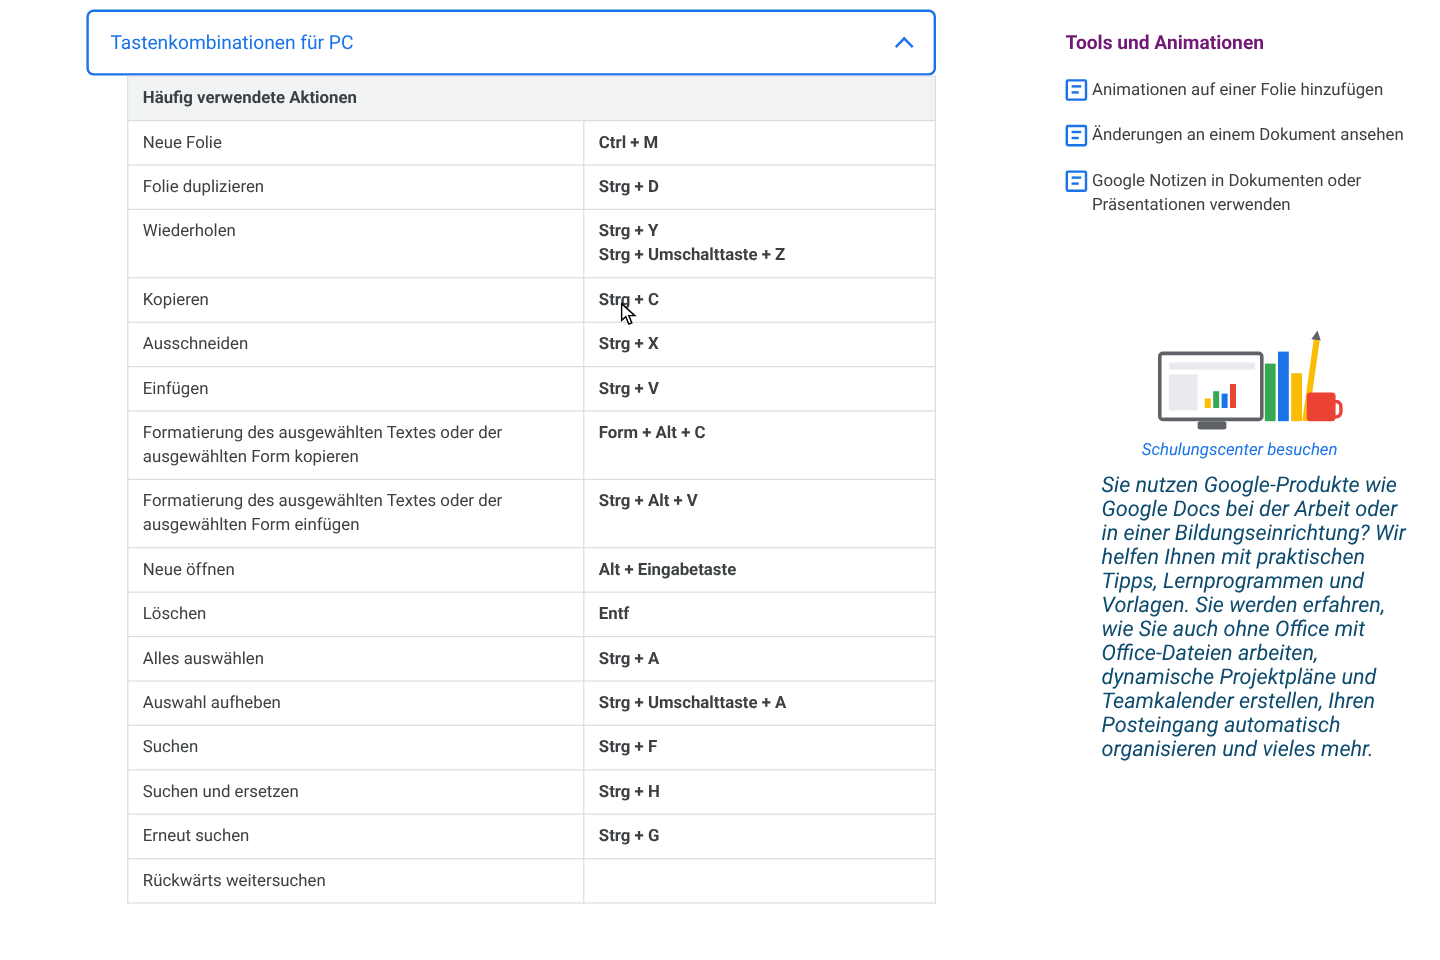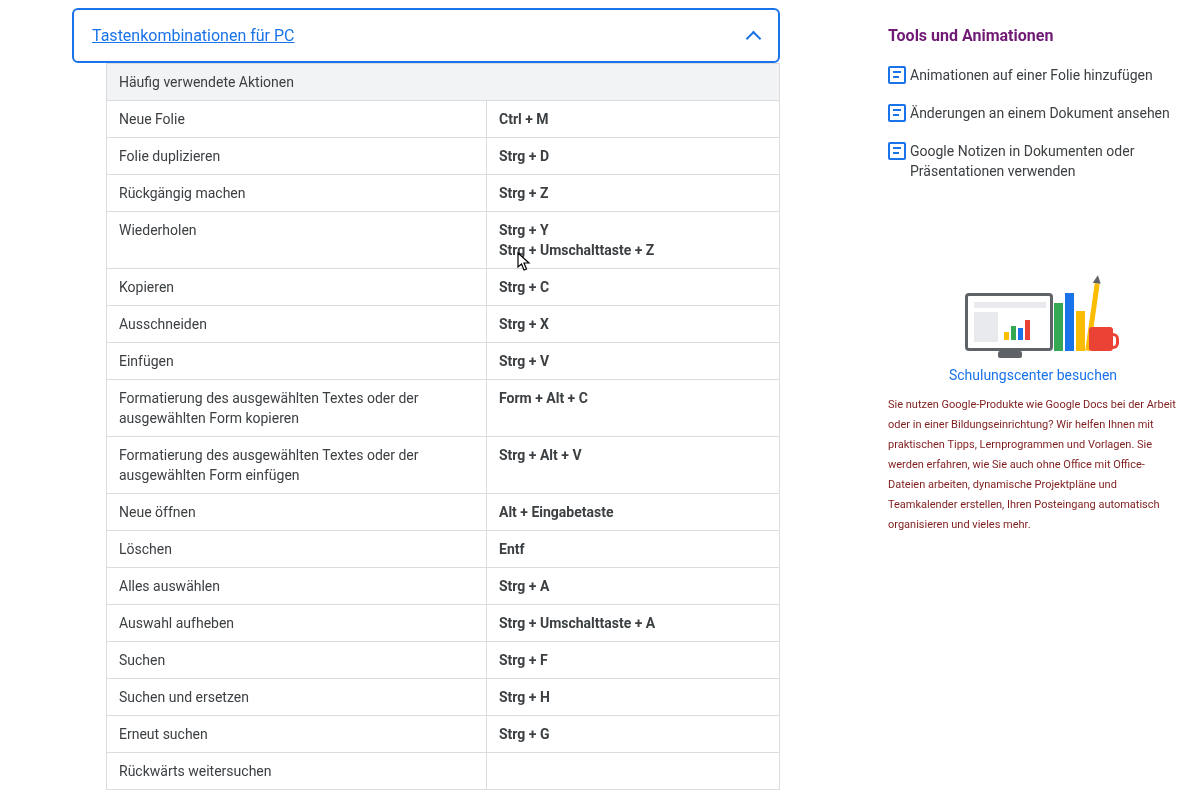--- a/index.html
+++ b/index.html
@@ -22,21 +22,20 @@
     border: 2px solid #1a73e8;
     border-radius: 6px;
     display: flex;
     align-items: center;
     justify-content: space-between;
     padding: 16px 18px;
     color: #1a73e8;
     font-size: 16px;
     cursor: pointer;
     margin-bottom: 0;
-    text-decoration: underline;
   }
   .chevron {
     width: 14px; height: 14px;
     display: inline-block;
     position: relative;
   }
   .chevron::before {
     content: "";
     position: absolute;
     width: 9px; height: 9px;
@@ -58,21 +57,21 @@
     border: 1px solid #dadce0;
     padding: 8px 12px;
     text-align: left;
     vertical-align: top;
     font-size: 14px;
     line-height: 20px;
     color: #3c4043;
   }
   th {
     background: #f1f3f4;
-    font-weight: 400;
+    font-weight: 700;
   }
   td.wide { width: 380px; }
   td b, th b { font-weight: 700; }
 
   
   .sidebar-title {
     font-size: 16px;
     color: #701a75;
     font-weight: 700;
     margin: 18px 0 20px 0;
@@ -103,20 +102,21 @@
     position: absolute;
     left: 3px; right: 3px;
     height: 2px;
     background: #1a73e8;
   }
   .doc-icon::before { top: 3px; }
   .doc-icon::after { top: 8px; width: 6px; }
 
   .promo {
     margin-top: 100px;
+    font-style: italic;
   }
   .promo-img {
     width: 160px; height: 80px;
     margin: 0 auto 6px auto;
     position: relative;
   }
   .monitor {
     position: absolute;
     left: 12px; top: 12px;
     width: 88px; height: 58px;
@@ -144,21 +144,21 @@
   .books span{width:9px;}
   .books span:nth-child(1){height:48px;background:#34a853;}
   .books span:nth-child(2){height:58px;background:#1a73e8;}
   .books span:nth-child(3){height:40px;background:#fbbc04;}
   .pencil { position:absolute; right:18px; bottom:10px; width:5px; height:68px; background:#fbbc04; transform:rotate(8deg); }
   .pencil::before{content:"";position:absolute;top:-8px;left:-2px;border-left:4.5px solid transparent;border-right:4.5px solid transparent;border-bottom:8px solid #5f6368;}
   .cup { position:absolute; right:0; bottom:10px; width:24px; height:24px; background:#ea4335; border-radius:3px; }
   .cup::after{content:"";position:absolute;right:-6px;top:6px;width:6px;height:10px;border:3px solid #ea4335;border-left:none;border-radius:0 6px 6px 0;}
 
   .promo-link { color:#1a73e8; font-size:14px; text-align:center; display:block; margin-bottom:12px; }
-  .promo-text { font-size:11px; line-height:20px; color:#7f1d1d; }
+  .promo-text { font-size:18px; line-height:20px; color:#0c4a6e;margin-left:30px; }
 
   
   .cursor {
     position: absolute;
     left: 517px; top: 252px;
     width: 14px; height: 20px;
     pointer-events: none;
     z-index: 100;
   }
   .cursor svg { width:100%; height:100%; }
@@ -181,24 +181,20 @@
           </tr>
         </thead>
         <tbody id="table-body">
             <tr>
               <td class="wide">Neue Folie</td>
               <td><b>Ctrl + M</b></td>
             </tr>
             <tr>
               <td class="wide">Folie duplizieren</td>
               <td><b>Strg + D</b></td>
-            </tr>
-            <tr>
-              <td class="wide">Rückgängig machen</td>
-              <td><b>Strg + Z</b></td>
             </tr>
             <tr>
               <td class="wide">Wiederholen</td>
               <td><b>Strg + Y<br>Strg + Umschalttaste + Z</b></td>
             </tr>
             <tr>
               <td class="wide">Kopieren</td>
               <td><b>Strg + C</b></td>
             </tr>
             <tr>

